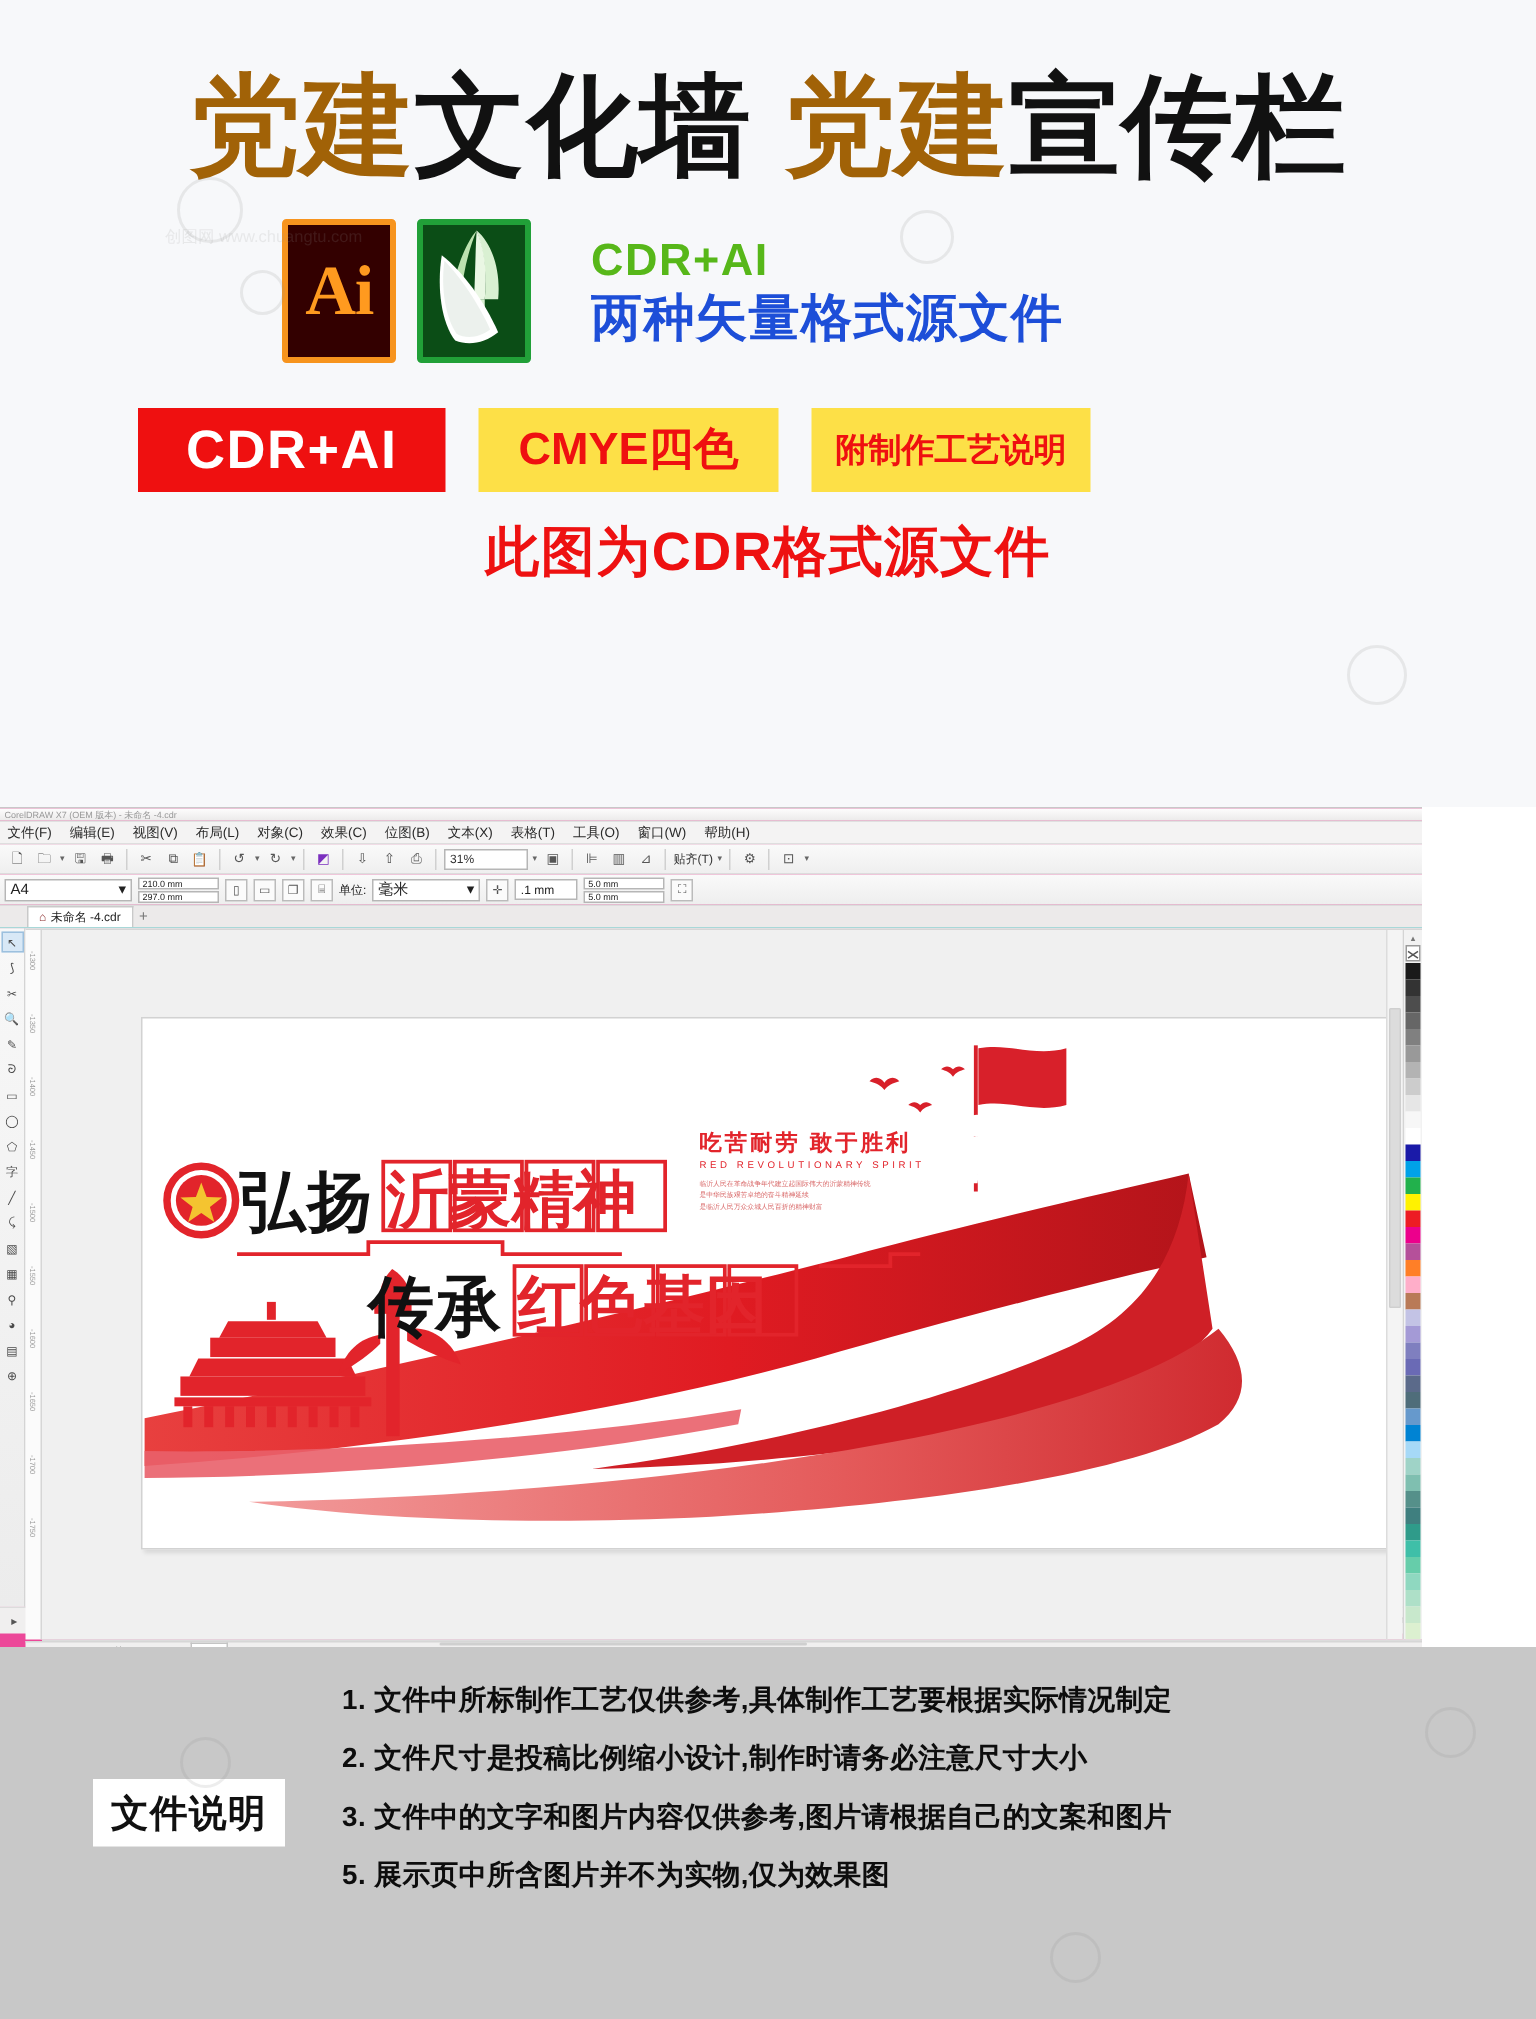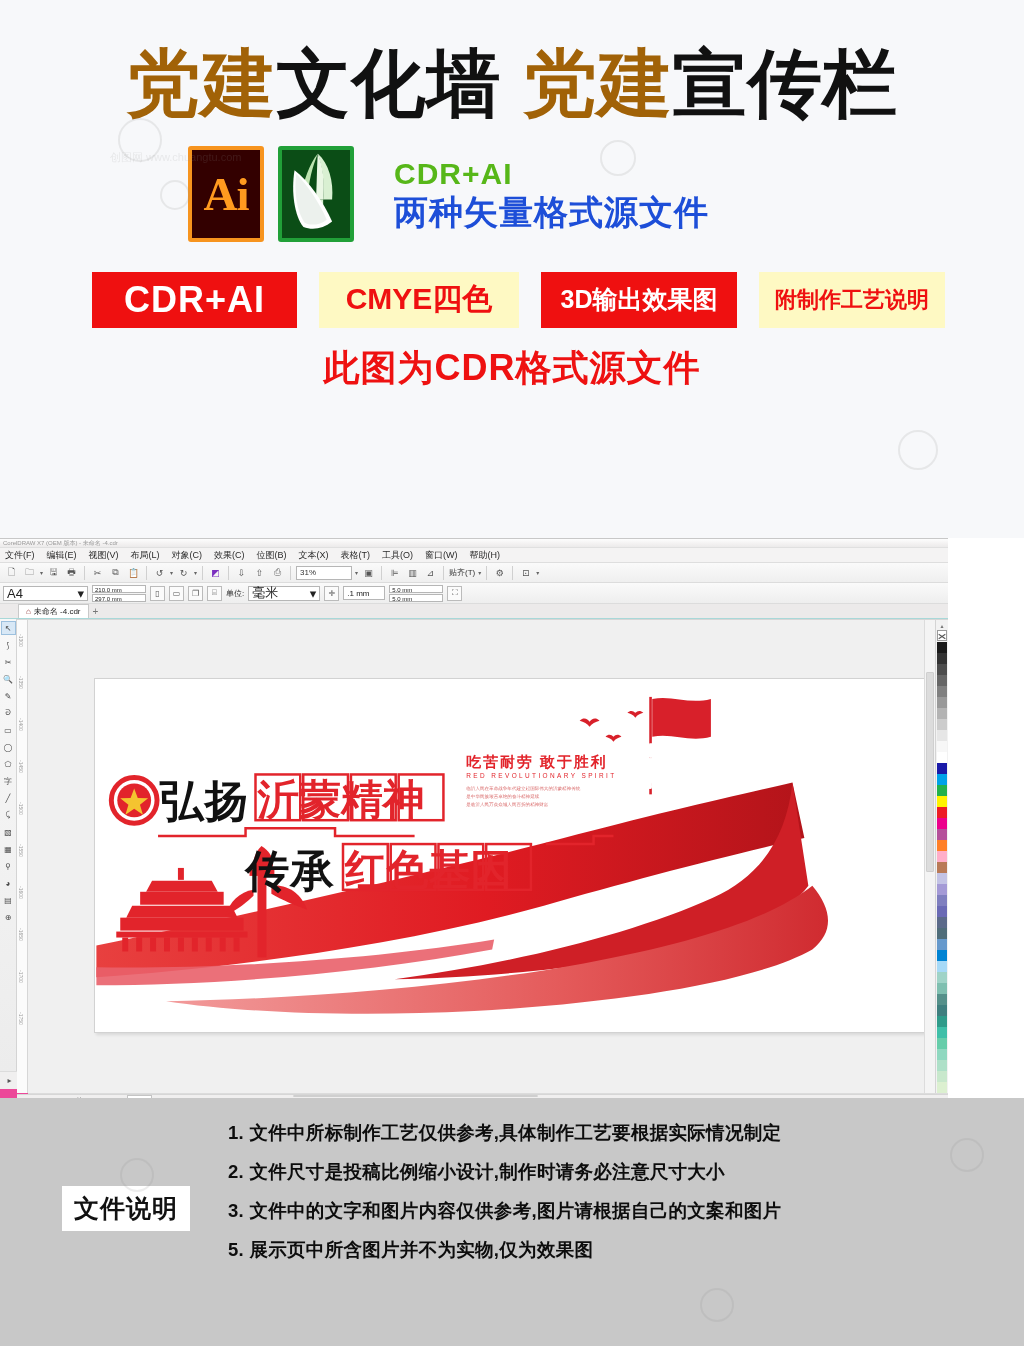--- a/index.html
+++ b/index.html
@@ -76,21 +76,21 @@
     gap: 22px;
   }
   .tag {
     display: flex; align-items: center; justify-content: center;
     font-weight: bold;
     height: 56px;
     padding: 0 14px;
     white-space: nowrap;
   }
   .tag.filled { background: #ef1010; color: #ffffff; }
-  .tag.hollow { background: #fef9c3; color: #ef1010; }
+  .tag.hollow { background: #fde047; color: #ef1010; }
   .tag.s1 { font-size: 36px; min-width: 205px; letter-spacing: 1px; }
   .tag.s2 { font-size: 30px; min-width: 200px; }
   .tag.s3 { font-size: 25px; min-width: 196px; }
   .tag.s4 { font-size: 22px; min-width: 186px; }
 
   .line-apply {
     text-align: center;
     font-size: 27px;
     font-weight: bold;
     color: #111;
@@ -179,21 +179,21 @@
     height: 21px;
     background: linear-gradient(#fafafa,#eeeeee);
     display: flex;
     align-items: center;
     padding-left: 3px;
     gap: 4px;
     border-bottom: 1px solid #dcdcdc;
   }
   .pb-combo {
     width: 85px; height: 15px; background: #fff;
-    border: 1px solid #b6b6b6; font-size: 13px;
+    border: 1px solid #b6b6b6; font-size: 10px;
     display: flex; align-items: center; justify-content: space-between;
     padding: 0 3px; color: #222;
   }
   .pb-fieldpair {
     display: flex; flex-direction: column; gap: 1px;
   }
   .pb-field {
     width: 54px; height: 8px; background: #fff;
     border: 1px solid #b6b6b6; font-size: 6px; line-height: 8px;
     padding-left: 2px; color: #222; white-space: nowrap;
@@ -413,21 +413,20 @@
     </div>
     <div class="badge-text">
       <div class="l1">CDR+AI</div>
       <div class="l2">两种矢量格式源文件</div>
     </div>
   </div>
 
   <div class="tag-row">
     <div class="tag filled s1">CDR+AI</div>
     <div class="tag hollow s2">CMYE四色</div>
-    <div class="tag filled s3">3D输出效果图</div>
     <div class="tag hollow s4">附制作工艺说明</div>
   </div>
 
   <div class="line-note">此图为CDR格式源文件</div>
 </div>
 
 <div class="cdr-app">
 
   <div class="cdr-titlebar">CorelDRAW X7 (OEM 版本) - 未命名 -4.cdr</div>
 

